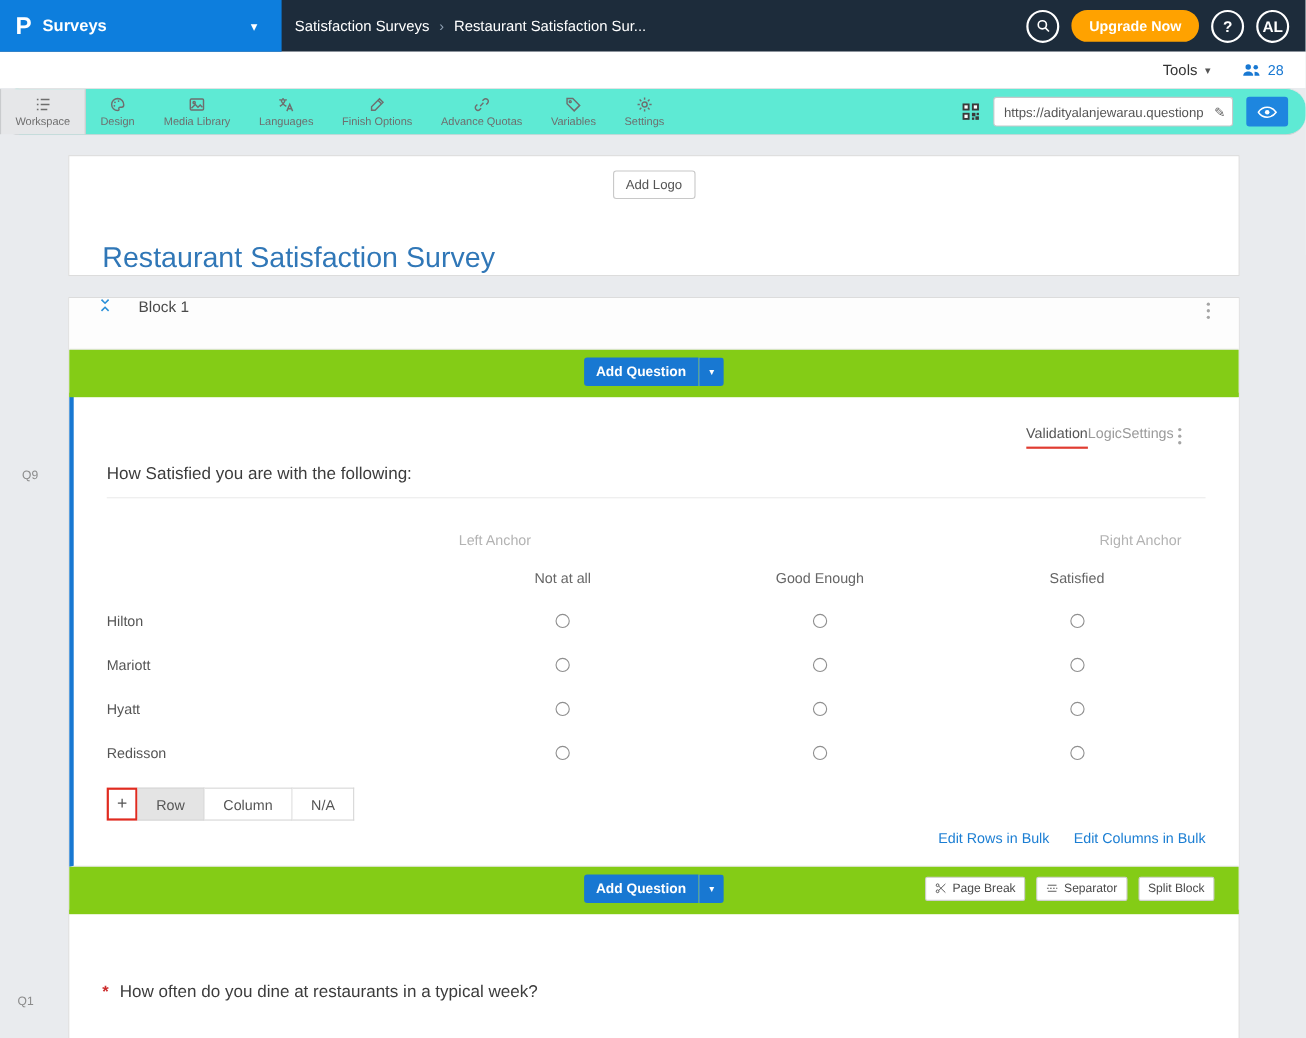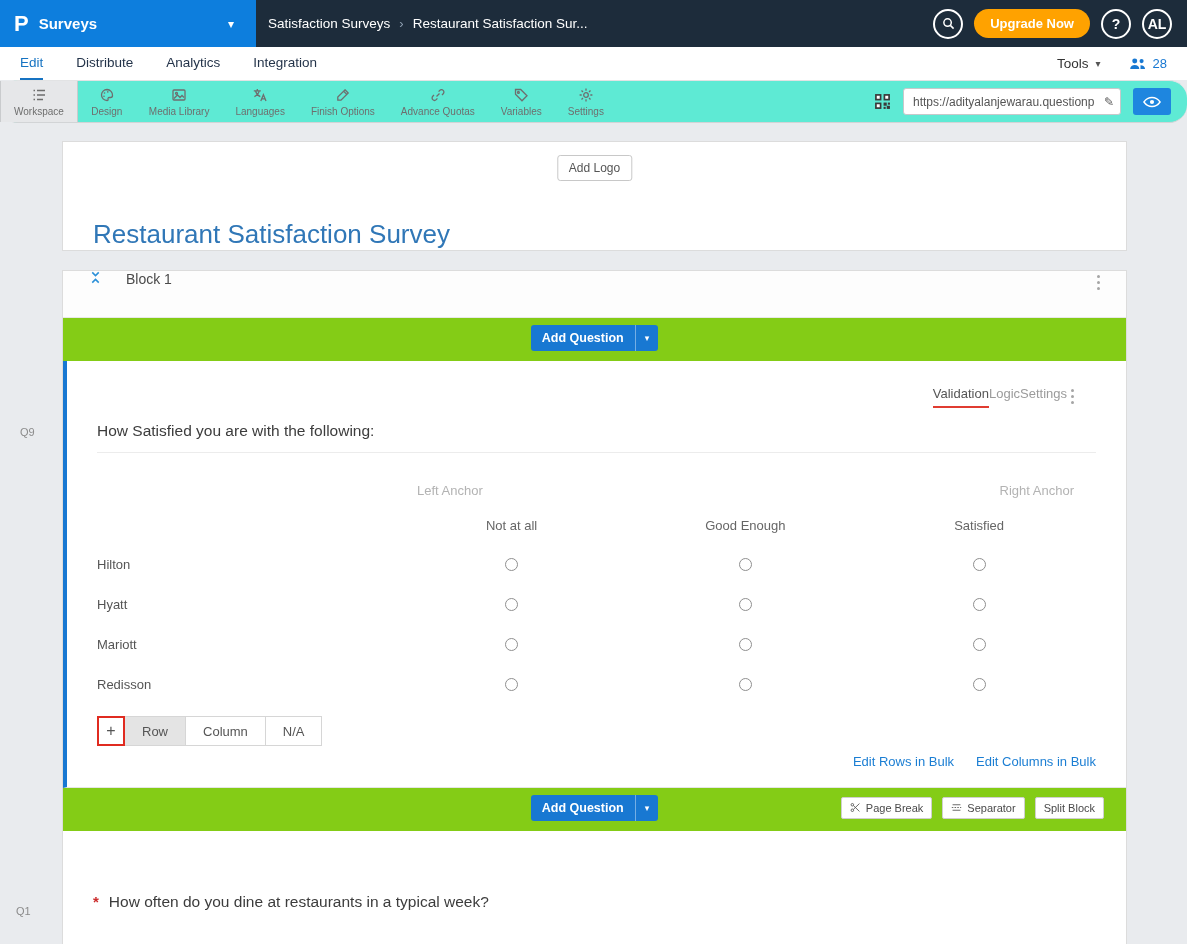--- a/index.html
+++ b/index.html
@@ -148,26 +148,20 @@
           <path d="M9 9l3.5 3.5" stroke="#fff" stroke-width="1.6"></path>
         </svg>
     </button>
     <button class="upgrade-btn">Upgrade Now</button>
     <button class="circle-btn">?</button>
     <button class="circle-btn">AL</button>
   </div>
 </header>
 
 <nav class="navbar">
-  <div class="nav-tabs">
-    <div class="nav-tab active">Edit</div>
-    <div class="nav-tab">Distribute</div>
-    <div class="nav-tab">Analytics</div>
-    <div class="nav-tab">Integration</div>
-  </div>
   <div class="nav-right">
     <div class="tools-btn">
       <span>Tools</span>
       <span class="tools-caret">▾</span>
     </div>
     <div class="collab">
       <svg viewBox="0 0 16 12" width="18" height="13">
           <circle cx="5" cy="3.6" r="2.3" fill="#1878d2"></circle>
           <path d="M.8 11c0-2.3 1.9-3.6 4.2-3.6S9.2 8.7 9.2 11z" fill="#1878d2"></path>
           <circle cx="11.3" cy="3.8" r="1.9" fill="#1878d2"></circle>
@@ -345,33 +339,33 @@
                 <span class="radio"></span>
               </div>
             <div class="m-col">
                 <span class="radio"></span>
               </div>
             <div class="m-col">
                 <span class="radio"></span>
               </div>
           </div>
           <div class="m-row">
-            <div class="m-label-cell"><span>Hyatt</span></div>
+            <div class="m-label-cell"><span>Mariott</span></div>
             <div class="m-col">
                 <span class="radio"></span>
               </div>
             <div class="m-col">
                 <span class="radio"></span>
               </div>
             <div class="m-col">
                 <span class="radio"></span>
               </div>
           </div>
           <div class="m-row">
-            <div class="m-label-cell"><span>Mariott</span></div>
+            <div class="m-label-cell"><span>Hyatt</span></div>
             <div class="m-col">
                 <span class="radio"></span>
               </div>
             <div class="m-col">
                 <span class="radio"></span>
               </div>
             <div class="m-col">
                 <span class="radio"></span>
               </div>
           </div>

